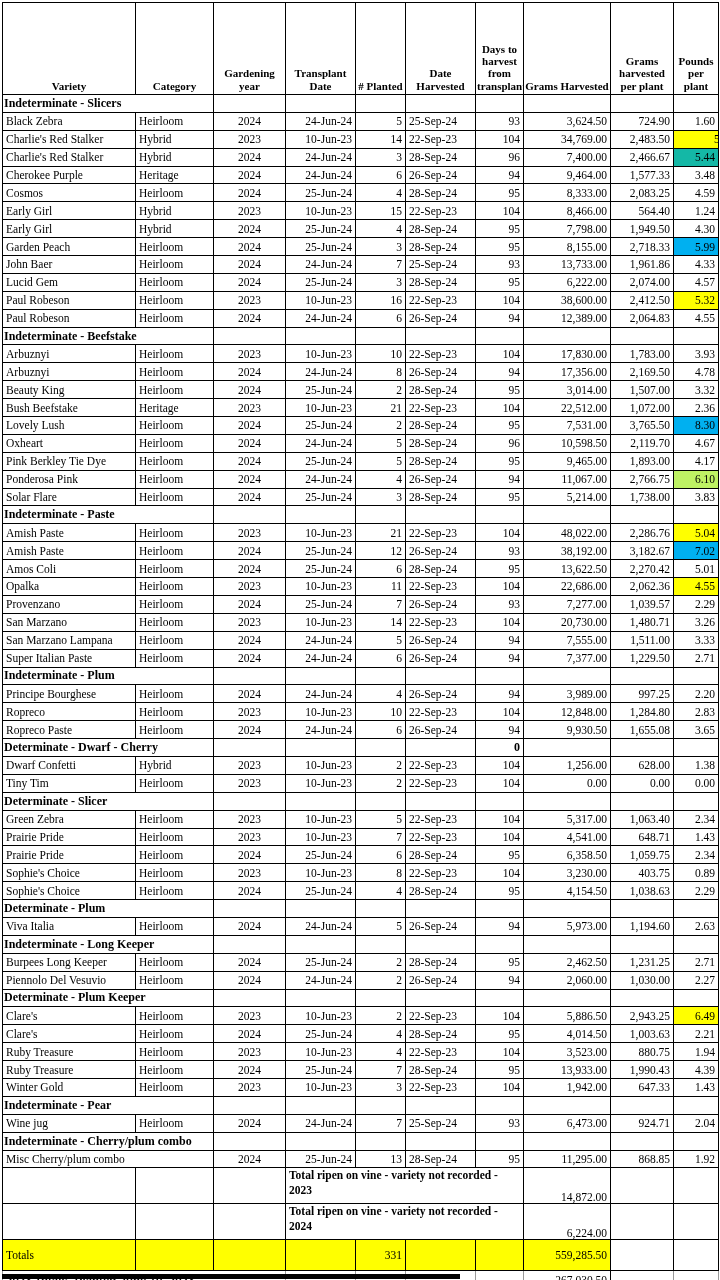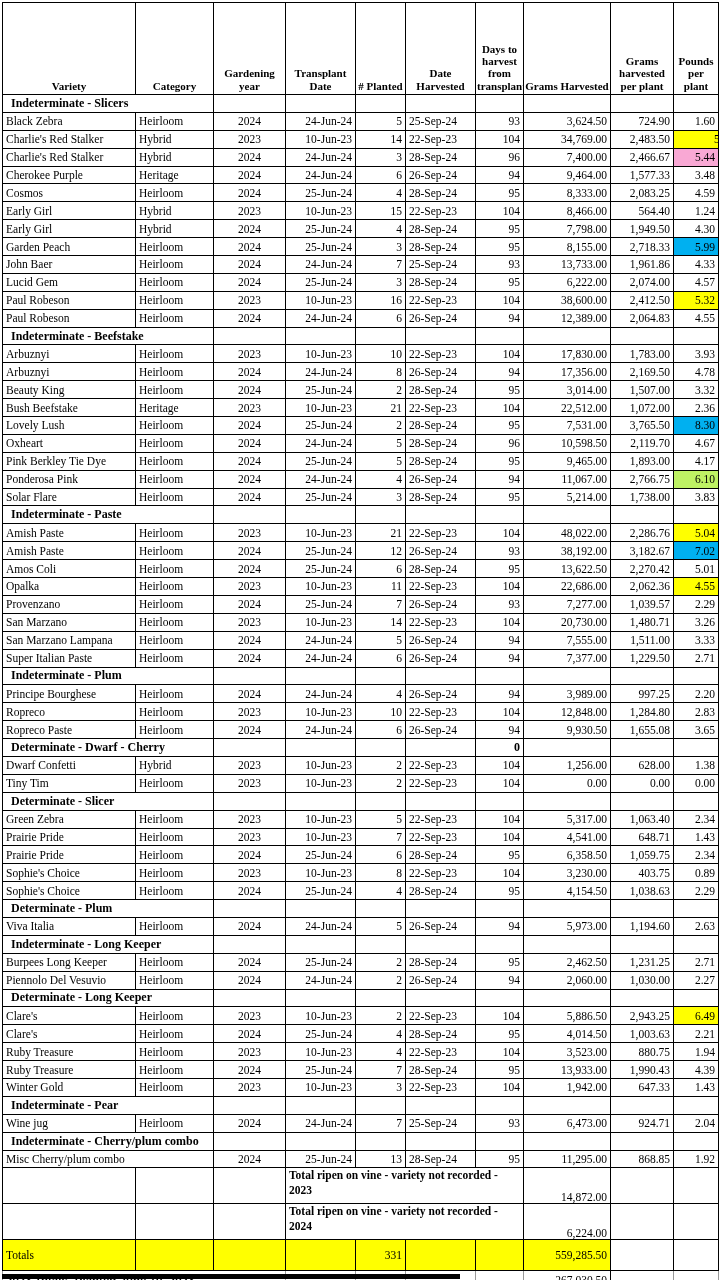--- a/index.html
+++ b/index.html
@@ -7,21 +7,21 @@
   #sheet{position:absolute;top:2px;left:2px;width:716px;border-collapse:collapse;table-layout:fixed;
          font-family:"Liberation Serif",serif;font-size:11.5px;color:#000;}
   td,th{border:1px solid #000;padding:0 3px;overflow:hidden;white-space:nowrap;height:17.9px;box-sizing:border-box;}
   thead th{height:92px;vertical-align:bottom;text-align:center;font-weight:bold;white-space:normal;
            line-height:1.12;padding:0 1px 2px 1px;font-size:11px;}
   .c-variety,.c-category{text-align:left;}
   .c-year{text-align:center;}
   .c-transplant,.c-planted,.c-days,.c-grams,.c-gpp,.c-pounds{text-align:right;}
   .c-harvested{text-align:left;}
   tr.sec td{font-weight:bold;font-size:12px;}
-  tr.sec td.sec-label{padding-left:8px;}
+  tr.sec td.sec-label{padding-left:1px;}
   tr.tall td{height:36px;}
   td.ripen-label{white-space:normal;font-weight:bold;vertical-align:top;line-height:1.25;font-size:11.5px;text-align:left;}
   td.ripen-val{vertical-align:bottom;}
   tr.totals td{height:31px;}
   tr.totals td.yel{background:#FFFF00;}
   tr.yeartot td{height:18px;border-color:#999;}
   tr.yeartot td.yt-label{font-family:"Liberation Sans",sans-serif;font-weight:bold;font-size:11.5px;text-align:left;margin-left:10px;}
   tr.yeartot td.yt-val{border-left:1px solid #000;border-right:1px solid #000;}
   #thickbar{position:absolute;left:2px;top:1274px;width:458px;height:5px;background:#000;}
 </style>
@@ -94,21 +94,21 @@
       <tr>
         <td class="c-variety">Charlie's Red Stalker</td>
         <td class="c-category">Hybrid</td>
         <td class="c-year">2024</td>
         <td class="c-transplant">24-Jun-24</td>
         <td class="c-planted">3</td>
         <td class="c-harvested">28-Sep-24</td>
         <td class="c-days">96</td>
         <td class="c-grams">7,400.00</td>
         <td class="c-gpp">2,466.67</td>
-        <td class="c-pounds" style="background-color: #f9a8d4;">5.44</td>
+        <td class="c-pounds" style="background-color: #14b8a6;">5.44</td>
       </tr>
       <tr>
         <td class="c-variety">Cherokee Purple</td>
         <td class="c-category">Heritage</td>
         <td class="c-year">2024</td>
         <td class="c-transplant">24-Jun-24</td>
         <td class="c-planted">6</td>
         <td class="c-harvested">26-Sep-24</td>
         <td class="c-days">94</td>
         <td class="c-grams">9,464.00</td>
@@ -642,21 +642,21 @@
         <td class="c-year">2024</td>
         <td class="c-transplant">24-Jun-24</td>
         <td class="c-planted">2</td>
         <td class="c-harvested">26-Sep-24</td>
         <td class="c-days">94</td>
         <td class="c-grams">2,060.00</td>
         <td class="c-gpp">1,030.00</td>
         <td class="c-pounds">2.27</td>
       </tr>
       <tr class="sec">
-        <td class="c-variety sec-label" colspan="2">Determinate - Long Keeper</td>
+        <td class="c-variety sec-label" colspan="2">Determinate - Plum Keeper</td>
         <td class="c-year"></td>
         <td class="c-transplant"></td>
         <td class="c-planted"></td>
         <td class="c-harvested"></td>
         <td class="c-days"></td>
         <td class="c-grams"></td>
         <td class="c-gpp"></td>
         <td class="c-pounds"></td>
       </tr>
       <tr>

